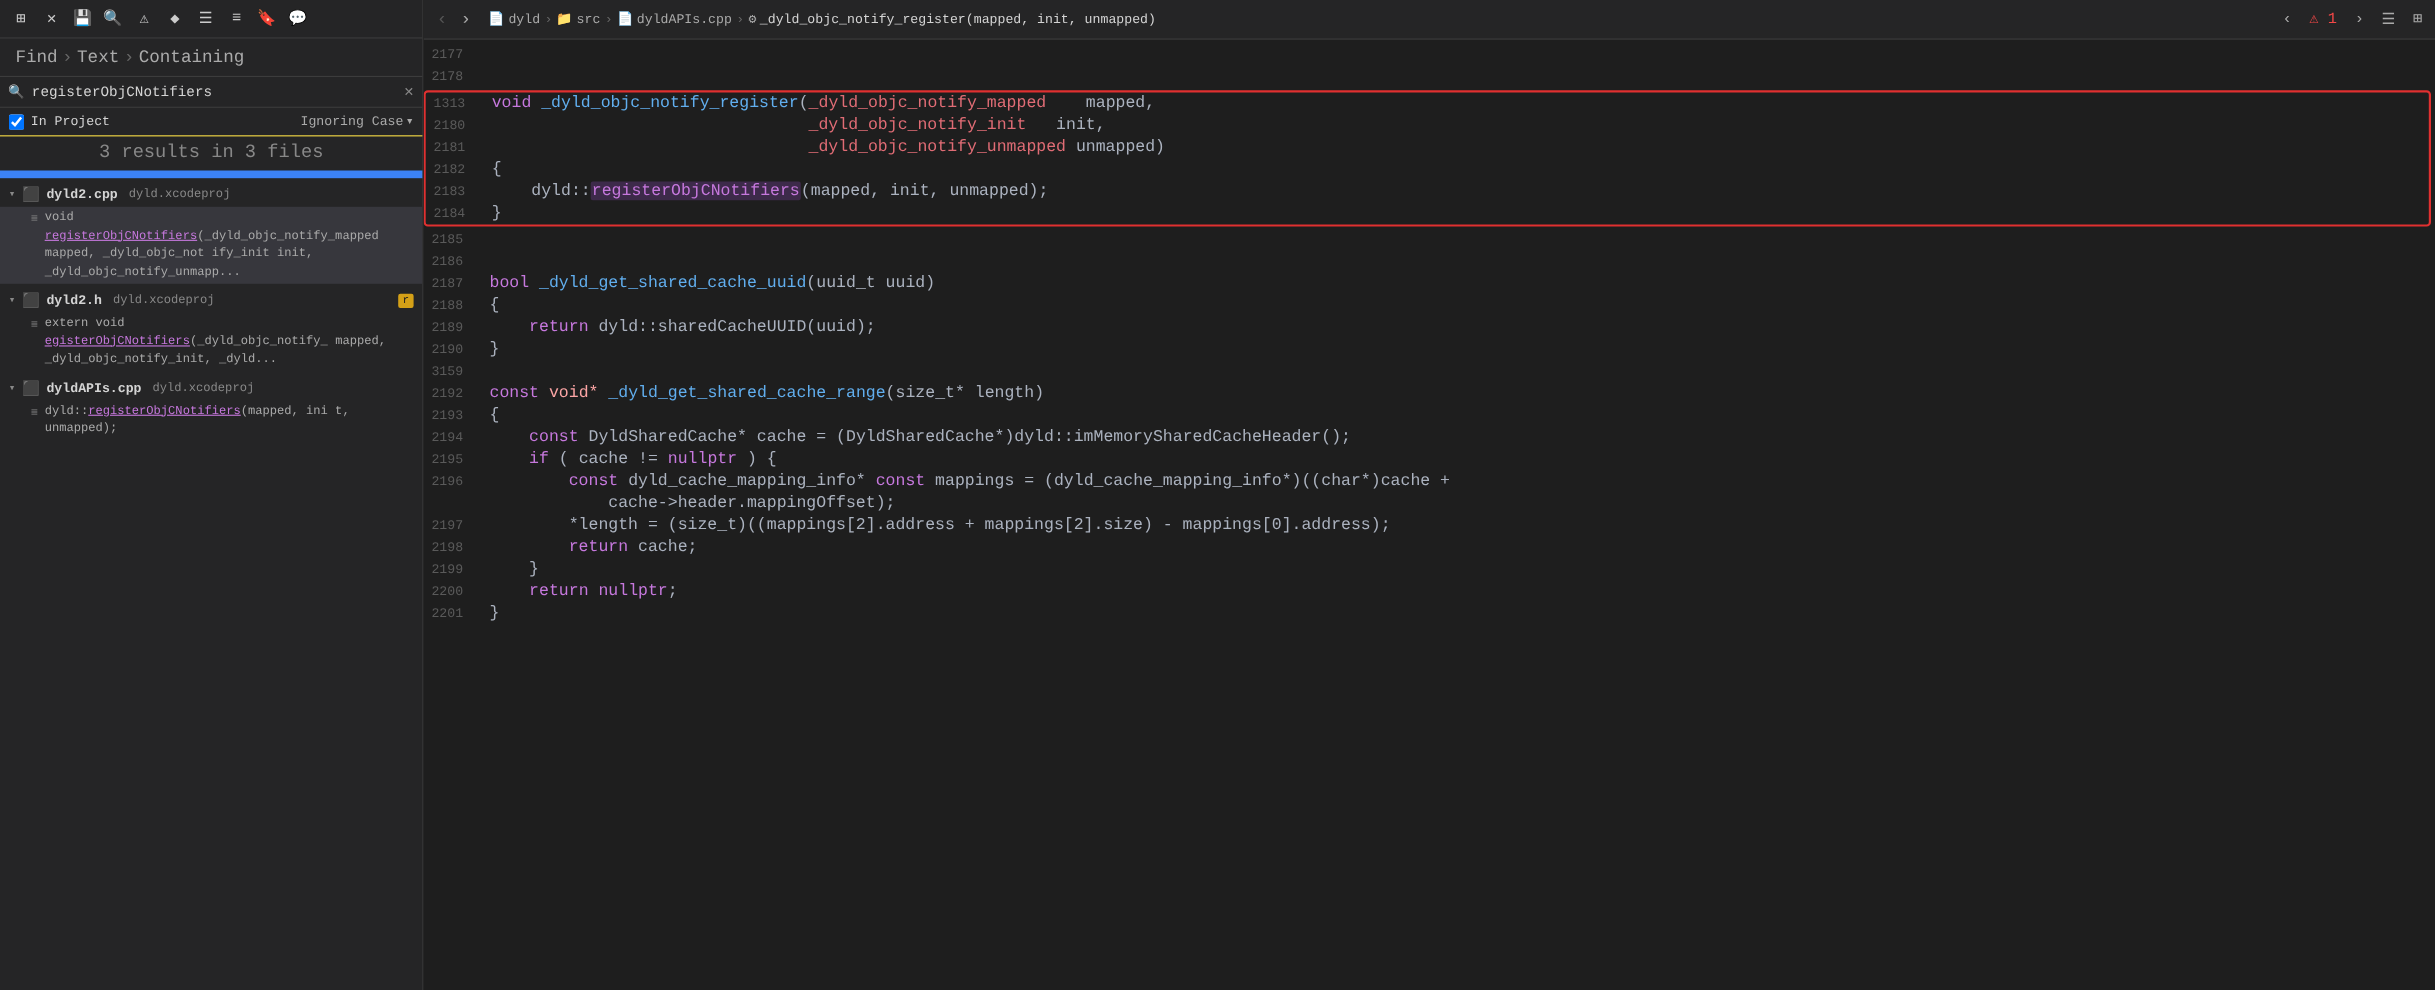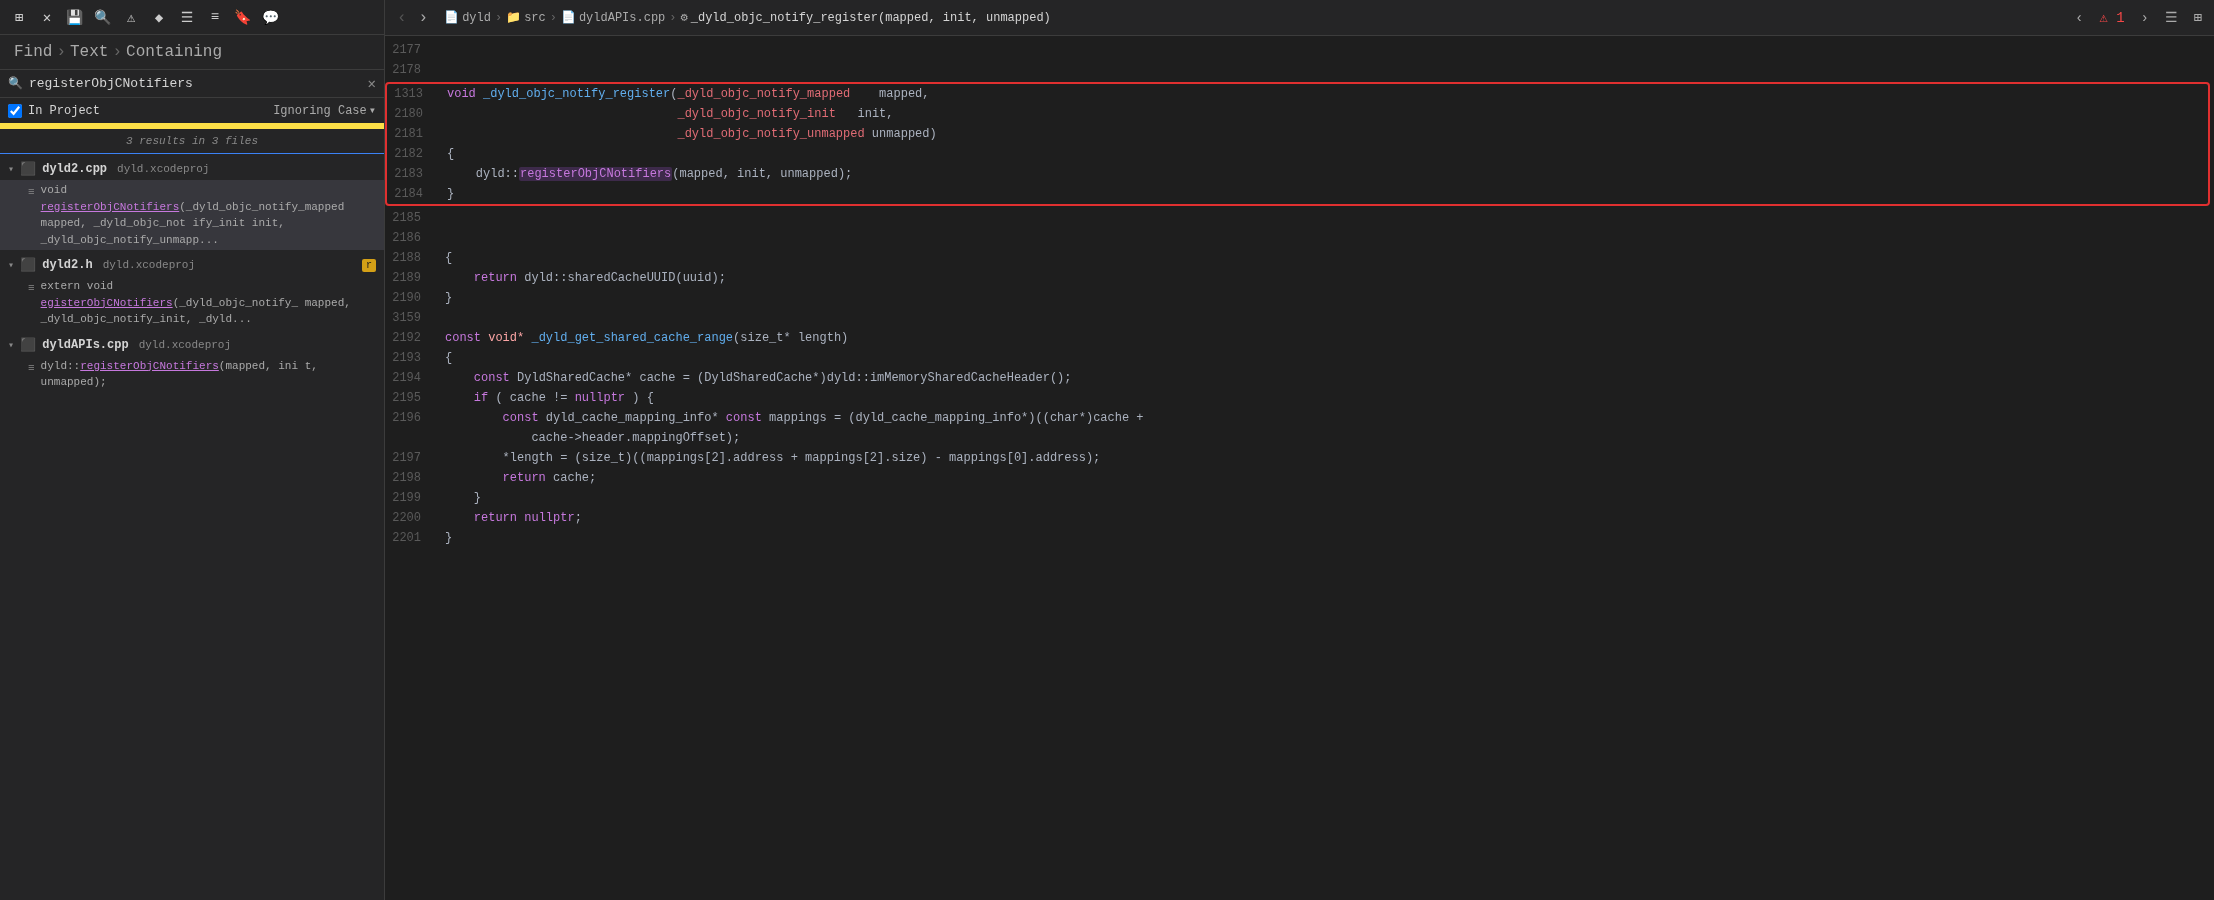--- a/index.html
+++ b/index.html
@@ -81,21 +81,21 @@
       cursor: pointer;
       font-size: 14px;
       line-height: 1;
     }
 
     #scope-row {
       display: flex;
       align-items: center;
       padding: 5px 8px;
       gap: 6px;
-      border-bottom: 6px solid #fde047;
+      border-bottom: 1px solid #fde047;
     }
     .scope-checkbox {
       width: 14px;
       height: 14px;
       cursor: pointer;
     }
     .scope-label {
       font-size: 12px;
       color: #d4d4d4;
     }
@@ -104,25 +104,24 @@
       font-size: 12px;
       color: #aaaaaa;
       cursor: pointer;
       display: flex;
       align-items: center;
       gap: 2px;
     }
 
     #results-count {
       padding: 6px 10px;
-      font-size: 11px;
+      font-size: 17px;
       color: #888;
-      border-bottom: 1px solid #3b82f6;
+      border-bottom: 7px solid #3b82f6;
       text-align: center;
-      font-style: italic;
     }
 
     #results-list {
       flex: 1;
       overflow-y: auto;
       padding: 4px 0;
     }
 
     .file-group { margin-bottom: 4px; }
 
@@ -243,21 +242,21 @@
       padding-right: 16px;
       color: #5a5a5a;
       font-size: 12px;
       user-select: none;
       line-height: 20px;
     }
 
     .line-content {
       flex: 1;
       white-space: pre;
-      font-size: 12px;
+      font-size: 15px;
       line-height: 20px;
       padding-left: 8px;
     }
 
     
     .highlighted-block {
       border: 2px solid #e03030;
       border-radius: 4px;
       margin: 2px 4px 2px 0;
     }
@@ -448,20 +447,24 @@
       <div class="code-line">
         <span class="line-num">2185</span>
         <span class="line-content"></span>
       </div>
       <div class="code-line">
         <span class="line-num">2186</span>
         <span class="line-content"></span>
       </div>
 
       <div class="code-line">
+        <span class="line-num">2187</span>
+        <span class="line-content"><span class="kw">bool </span><span class="fn">_dyld_get_shared_cache_uuid</span><span class="plain">(uuid_t uuid)</span></span>
+      </div>
+      <div class="code-line">
         <span class="line-num">2188</span>
         <span class="line-content"><span class="plain">{</span></span>
       </div>
       <div class="code-line">
         <span class="line-num">2189</span>
         <span class="line-content"><span class="plain">    </span><span class="kw">return</span><span class="plain"> dyld::sharedCacheUUID(uuid);</span></span>
       </div>
       <div class="code-line">
         <span class="line-num">2190</span>
         <span class="line-content"><span class="plain">}</span></span>

